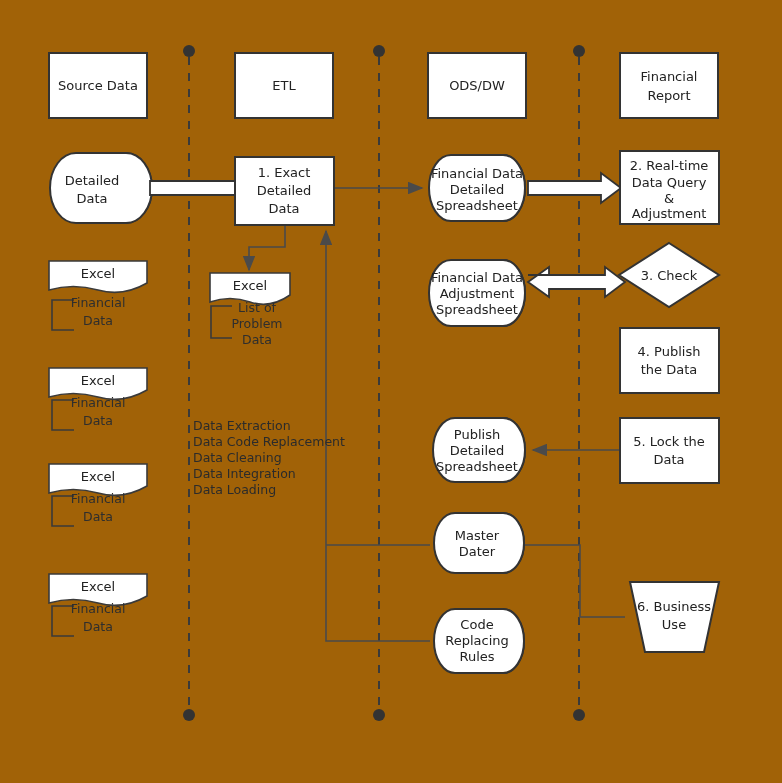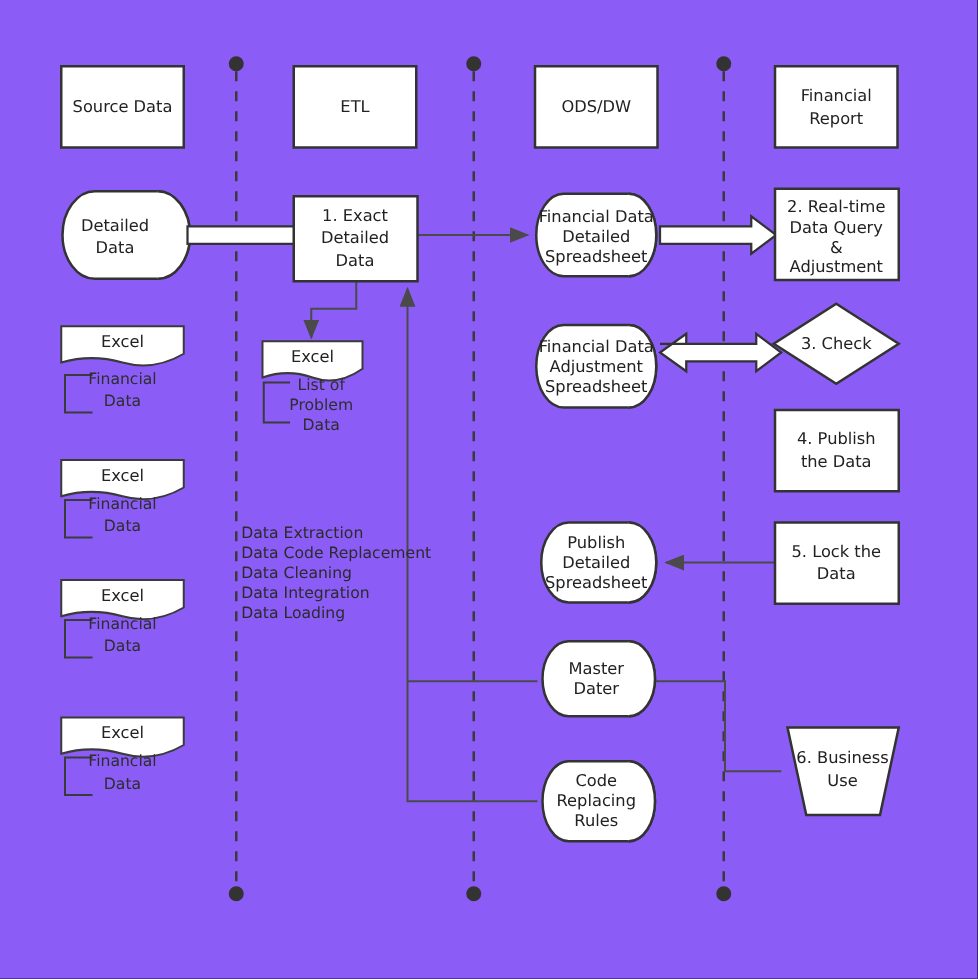--- a/index.html
+++ b/index.html
@@ -1,18 +1,18 @@
 <!DOCTYPE html>
 <html><head>
 <meta charset="utf-8">
 <style>
   html,body{margin:0;padding:0;background:#000;}
   body{width:782px;height:783px;overflow:hidden;
        font-family:"DejaVu Sans","Liberation Sans",sans-serif;}
-  #stage{position:relative;width:782px;height:783px;background:#8b5cf6;}
+  #stage{position:relative;width:782px;height:783px;background:#a16207;}
   svg#canvas{position:absolute;left:0;top:0;width:782px;height:783px;}
   .lbl{fill:#222;font-family:"DejaVu Sans","Liberation Sans",sans-serif;
        font-size:13px;text-anchor:middle;dominant-baseline:middle;}
   .lbl-dim{fill:#2b2b2b;font-family:"DejaVu Sans","Liberation Sans",sans-serif;
        font-size:12.5px;}
   .lbl-note{fill:#2e2e2e;font-family:"DejaVu Sans","Liberation Sans",sans-serif;
        font-size:12.5px;text-anchor:middle;}
   .shape{fill:#ffffff;stroke:#333333;stroke-width:2;}
   .shape-thin{fill:#ffffff;stroke:#3a3a3a;stroke-width:1.6;}
   .wline{fill:#ffffff;stroke:#333333;stroke-width:1.8;stroke-linejoin:miter;}

